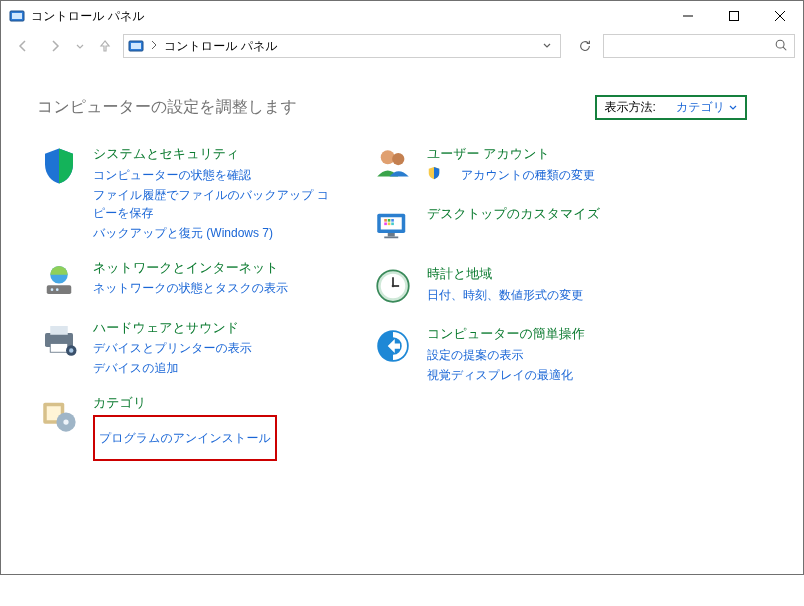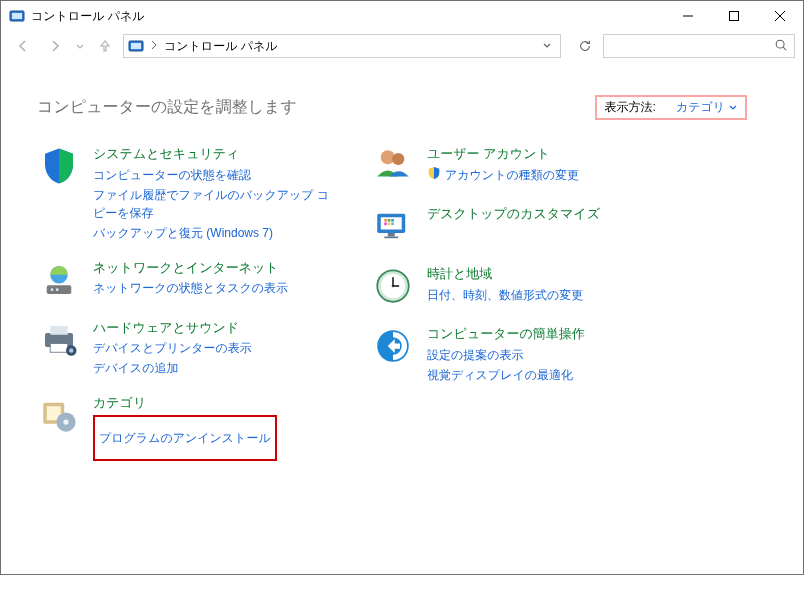--- a/index.html
+++ b/index.html
@@ -22,35 +22,35 @@
   .loc-text { font-size:12px; }
   .loc-drop { margin-left:auto; color:#5a5a5a; padding:0 4px; }
   .refresh { width:28px; height:28px; display:flex; align-items:center; justify-content:center; }
   .searchbox { width:192px; height:24px; border:1px solid #cfcfcf; display:flex; align-items:center; padding:0 6px; }
   .searchbox input { border:none; outline:none; flex:1; font-size:12px; font-family:inherit; }
   .searchicon { color:#606060; }
   
   .body { padding:28px 36px 0 36px; }
   .headrow { display:flex; align-items:center; justify-content:space-between; margin-bottom:24px; padding-right:20px; }
   .headtext { color:#737373; font-size:16px; }
-  .viewbox { border:2px solid #fca5a5; padding:2px 8px; display:flex; align-items:center; gap:8px; font-size:12px; }
+  .viewbox { border:2px solid #15803d; padding:2px 8px; display:flex; align-items:center; gap:8px; font-size:12px; }
   .viewlabel { color:#000; }
   .viewvalue { color:#1a66d6; cursor:pointer; display:flex; align-items:center; gap:4px;margin-left:12px; }
   
   .cats { display:flex; gap:24px; }
   .col { display:flex; flex-direction:column; gap:16px; width:300px; }
   .col.right { width:310px; margin-left:10px;}
   .cat { display:flex; gap:12px; align-items:flex-start; }
   .caticon { width:44px; height:44px; flex-shrink:0; display:flex; align-items:center; justify-content:center; }
   .cattext { display:flex; flex-direction:column; gap:4px; padding-top:2px; }
   .cattitle { color:#0a7a2f; font-size:13px; cursor:pointer; line-height:1.2; }
   .catlink { color:#1a66d6; font-size:12px; cursor:pointer; line-height:1.5; }
   .catlink.boxed { border:2px solid #c00; padding:12px 4px; display:inline-block; width:fit-content; }
   .sublinks { display:flex; flex-direction:column; gap:2px; }
-  .subrow { display:flex; align-items:center; gap:4px; }
+  .subrow { display:flex; align-items:center; gap:20px; }
 </style>
 </head>
 <body>
 
 <div class="window">
 
   <div class="titlebar">
     <div class="titlebar-left">
       <span class="loc-icon">
         <svg width="16" height="16" viewBox="0 0 16 16">

